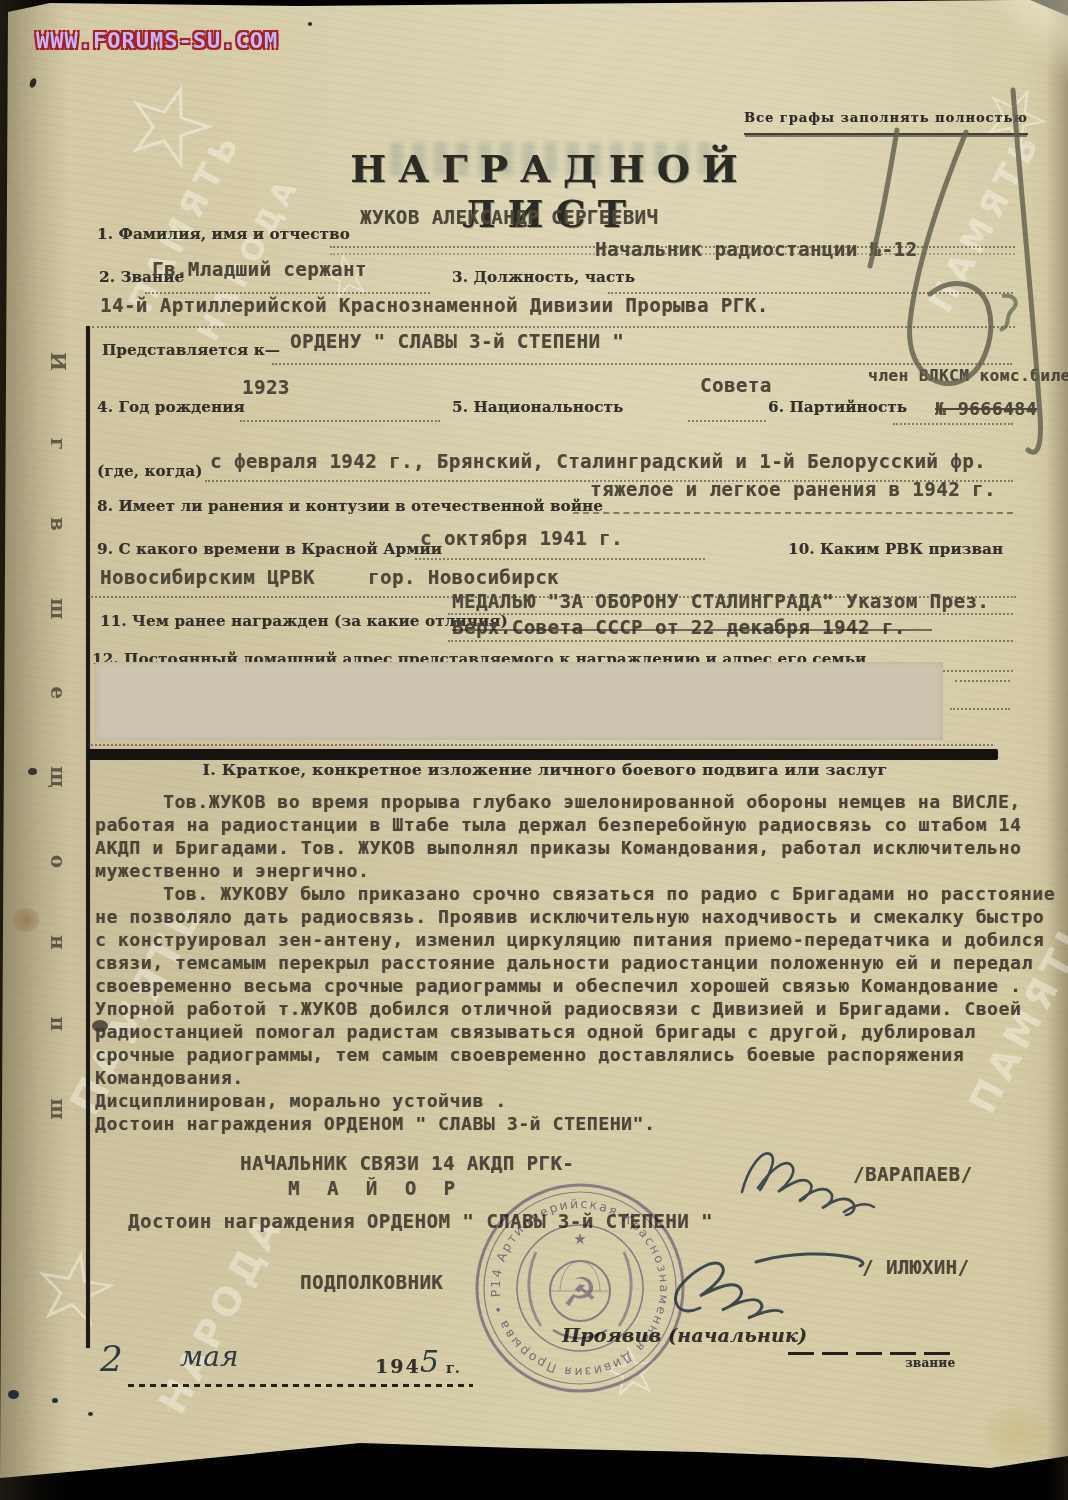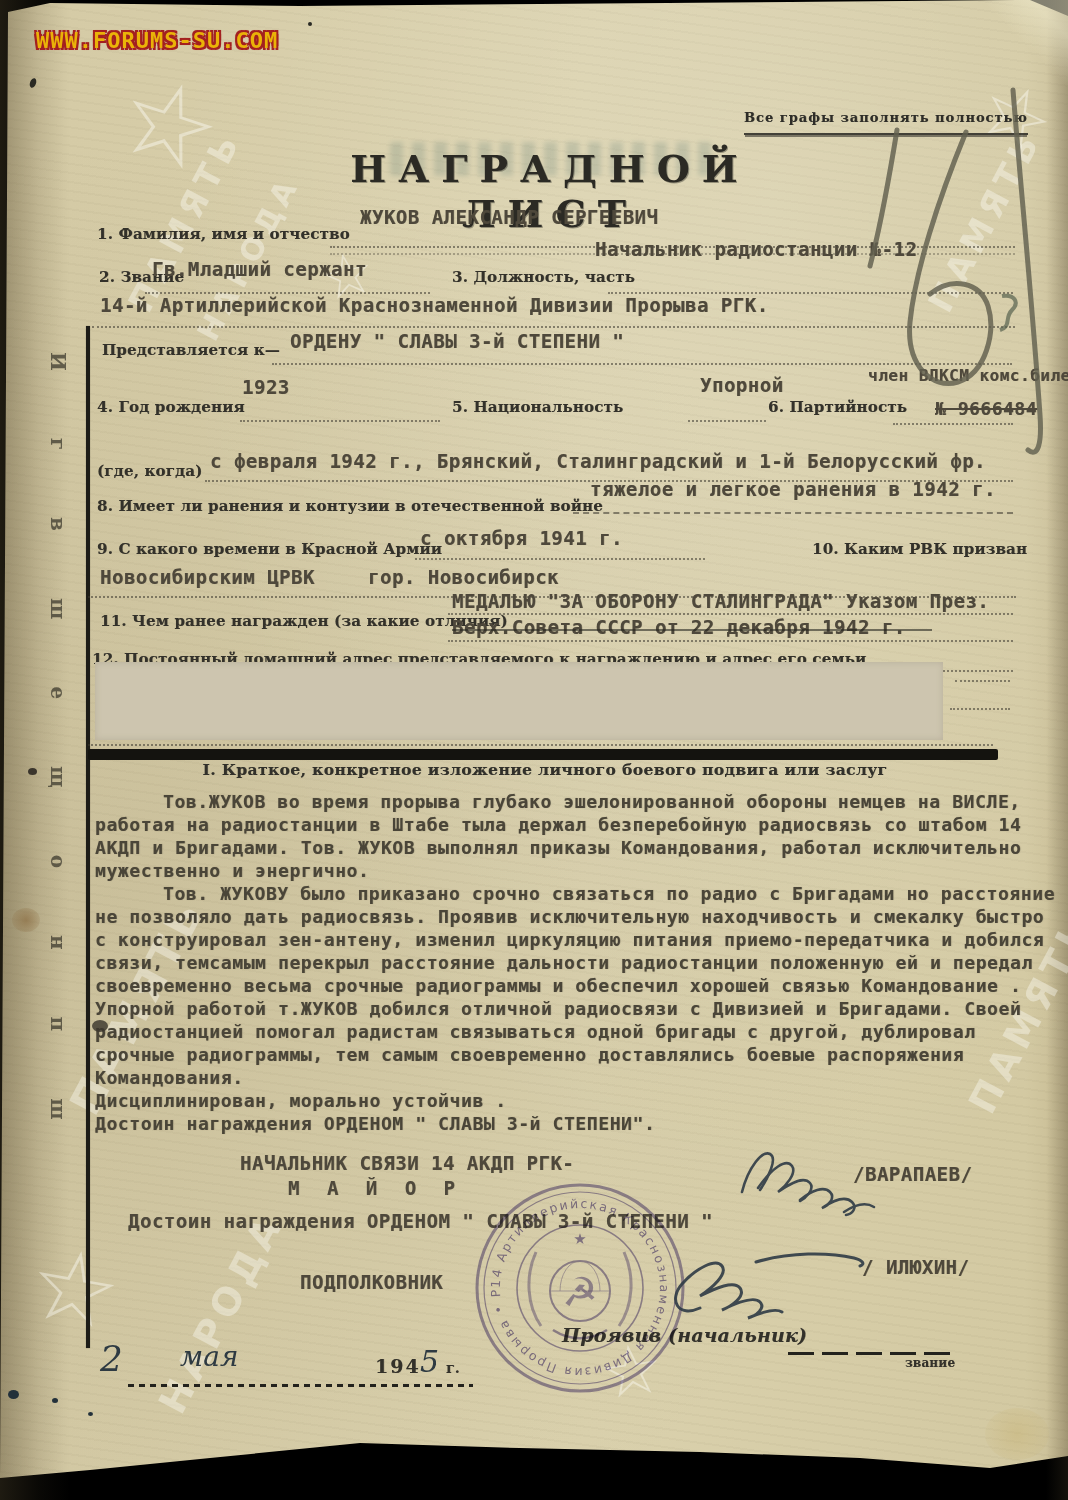--- a/index.html
+++ b/index.html
@@ -35,21 +35,21 @@
   .fillnote{position:absolute;left:744px;top:110px;font-family:"DejaVu Serif",serif;font-weight:bold;
     font-size:13px;color:#2e2d28;letter-spacing:1px;border-bottom:2px solid rgba(40,39,34,.85);
     box-shadow:0 3px 0 -1px rgba(40,39,34,.55);padding-bottom:8px;white-space:nowrap;
     text-shadow:.4px .4px 0 rgba(46,45,40,.5);}
   .vline{position:absolute;left:86px;top:326px;width:4px;height:1022px;background:#1d1c17;
     box-shadow:0 0 1px rgba(0,0,0,.6);}
   .margin-bleed{position:absolute;left:46px;top:352px;height:1010px;writing-mode:vertical-rl;
     font-family:"DejaVu Serif",serif;font-weight:bold;font-size:20px;letter-spacing:30px;
     color:rgba(55,52,42,.72);}
   .site-wm{position:absolute;left:36px;top:28px;font-family:"DejaVu Sans Mono",monospace;
-    font-weight:bold;font-size:22px;color:#eab308;letter-spacing:1px;
+    font-weight:bold;font-size:22px;color:#c4b5fd;letter-spacing:1px;
     text-shadow:2px 2px 0 #a32020,-2px -2px 0 #a32020,2px -2px 0 #a32020,-2px 2px 0 #a32020,0 0 3px #a32020;}
   .wm{position:absolute;color:rgba(255,255,250,.38);font-weight:bold;font-family:"DejaVu Sans",sans-serif;
     letter-spacing:6px;white-space:nowrap;pointer-events:none;}
   .wm-star{position:absolute;color:rgba(255,255,250,.42);pointer-events:none;font-family:"DejaVu Sans",sans-serif;}
   .redact{position:absolute;left:95px;top:662px;width:848px;height:78px;background:#cdc5af;
     box-shadow:inset 0 0 6px rgba(120,112,90,.25);}
   .bar{position:absolute;left:88px;top:749px;width:910px;height:11px;background:#14130f;border-radius:2px;}
   .heading{position:absolute;left:150px;top:760px;width:790px;text-align:center;
     font-family:"DejaVu Serif",serif;font-weight:bold;font-size:15.5px;color:#31302a;
     letter-spacing:.4px;text-shadow:.4px .4px 0 rgba(49,48,42,.5);}
@@ -111,40 +111,40 @@
   <div class="typed" style="left:100px;top:294px;">14-й Артиллерийской Краснознаменной Дивизии Прорыва РГК.</div>
   <div class="dots" style="left:92px;top:326px;width:923px;"></div>
 
   <div class="lbl" style="left:102px;top:341px;">Представляется к—</div>
   <div class="typed" style="left:290px;top:330px;">ОРДЕНУ " СЛАВЫ 3-й СТЕПЕНИ "</div>
   <div class="dots" style="left:272px;top:363px;width:740px;"></div>
 
   <div class="lbl" style="left:97px;top:398px;">4. Год рождения</div>
   <div class="typed" style="left:242px;top:376px;">1923</div>
   <div class="lbl" style="left:452px;top:398px;">5. Национальность</div>
-  <div class="typed" style="left:700px;top:374px;">Упорной</div>
+  <div class="typed" style="left:700px;top:374px;">Совета</div>
   <div class="lbl" style="left:768px;top:398px;">6. Партийность</div>
   <div class="typed" style="left:868px;top:366px;font-size:16px;">член ВЛКСМ комс.билет</div>
   <div class="typed strike" style="left:935px;top:398px;font-size:18px;">№ 9666484</div>
   <div class="dots" style="left:240px;top:420px;width:200px;"></div>
   <div class="dots" style="left:688px;top:420px;width:78px;"></div>
   <div class="dots" style="left:893px;top:423px;width:120px;"></div>
 
   <div class="lbl" style="left:97px;top:462px;">(где, когда)</div>
   <div class="typed" style="left:210px;top:450px;">с февраля 1942 г., Брянский, Сталинградский и 1-й Белорусский фр.</div>
   <div class="dots" style="left:205px;top:480px;width:808px;"></div>
 
   <div class="lbl" style="left:97px;top:497px;">8. Имеет ли ранения и контузии в отечественной войне</div>
   <div class="typed" style="left:578px;top:478px;margin-left:12px;">тяжелое и легкое ранения в 1942 г.</div>
   <div class="dots dash" style="left:573px;top:512px;width:440px;"></div>
 
   <div class="lbl" style="left:97px;top:540px;">9. С какого времени в Красной Армии</div>
   <div class="typed" style="left:420px;top:527px;">с октября 1941 г.</div>
   <div class="dots" style="left:415px;top:558px;width:290px;"></div>
-  <div class="lbl" style="left:788px;top:540px;margin-left:24px;">10. Каким РВК призван</div>
+  <div class="lbl" style="left:788px;top:540px;">10. Каким РВК призван</div>
   <div class="typed" style="left:100px;top:566px;">Новосибирским ЦРВК</div>
   <div class="typed" style="left:368px;top:566px;">гор. Новосибирск</div>
   <div class="dots" style="left:88px;top:596px;width:928px;"></div>
 
   <div class="lbl" style="left:100px;top:612px;">11. Чем ранее награжден (за какие отличия)</div>
   <div class="typed" style="left:452px;top:590px;">МЕДАЛЬЮ "ЗА ОБОРОНУ СТАЛИНГРАДА" Указом През.</div>
   <div class="dots" style="left:448px;top:613px;width:565px;"></div>
   <div class="typed" style="left:452px;top:616px;">Верх.Совета СССР от 22 декабря 1942 г.</div>
   <div style="position:absolute;left:452px;top:629px;width:480px;height:2px;background:rgba(40,40,34,.6);"></div>
   <div class="dots" style="left:448px;top:640px;width:565px;"></div>

